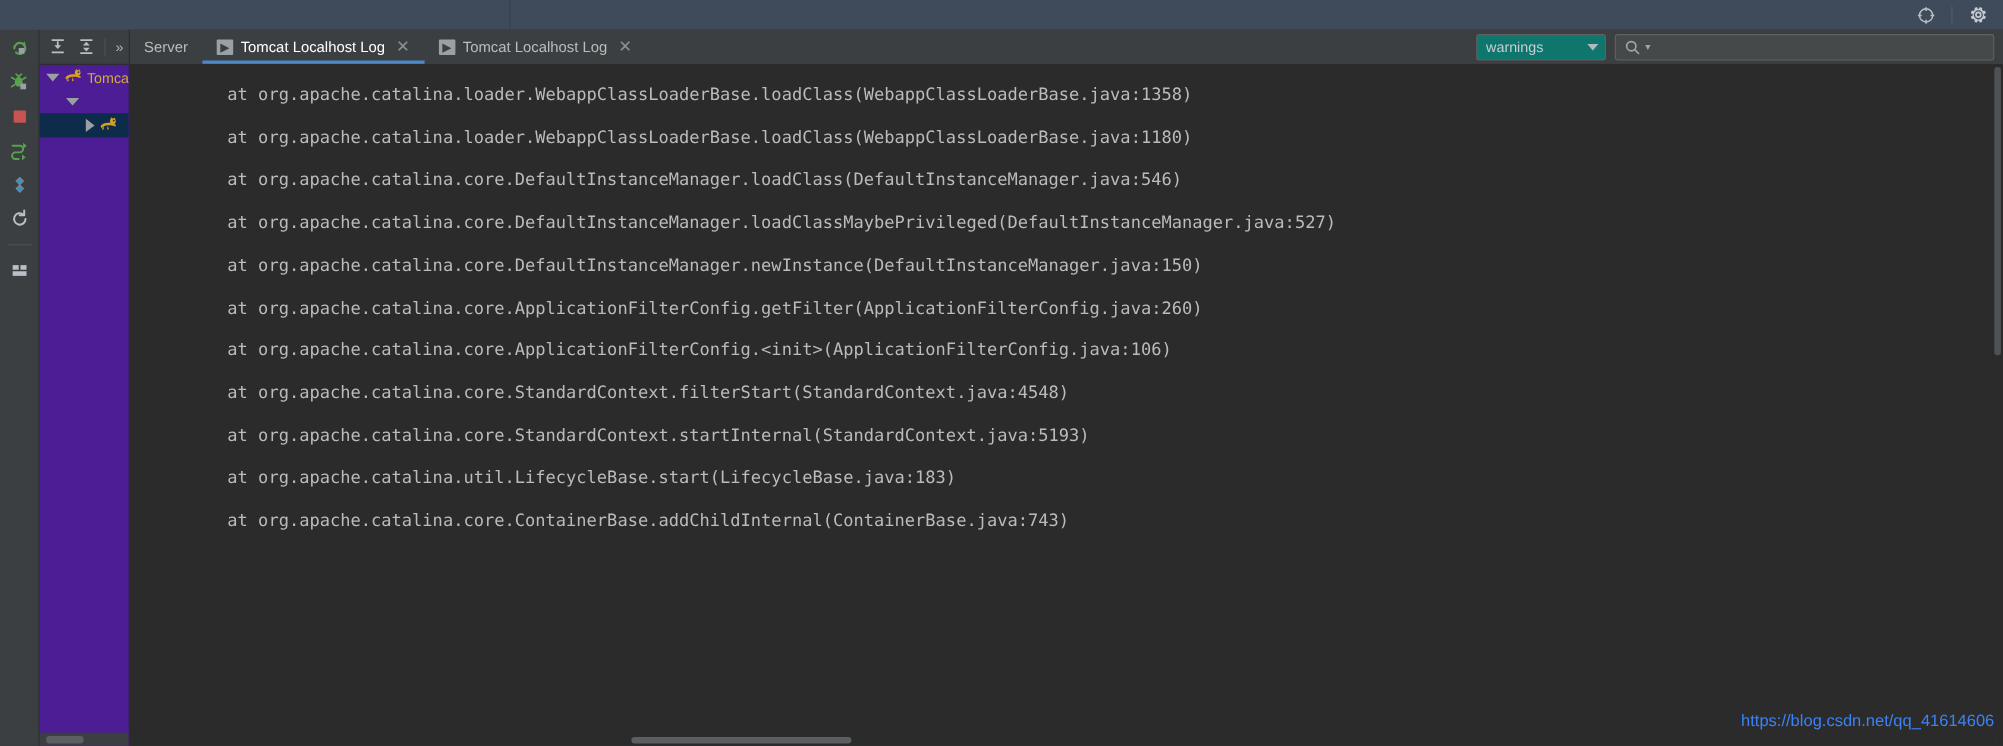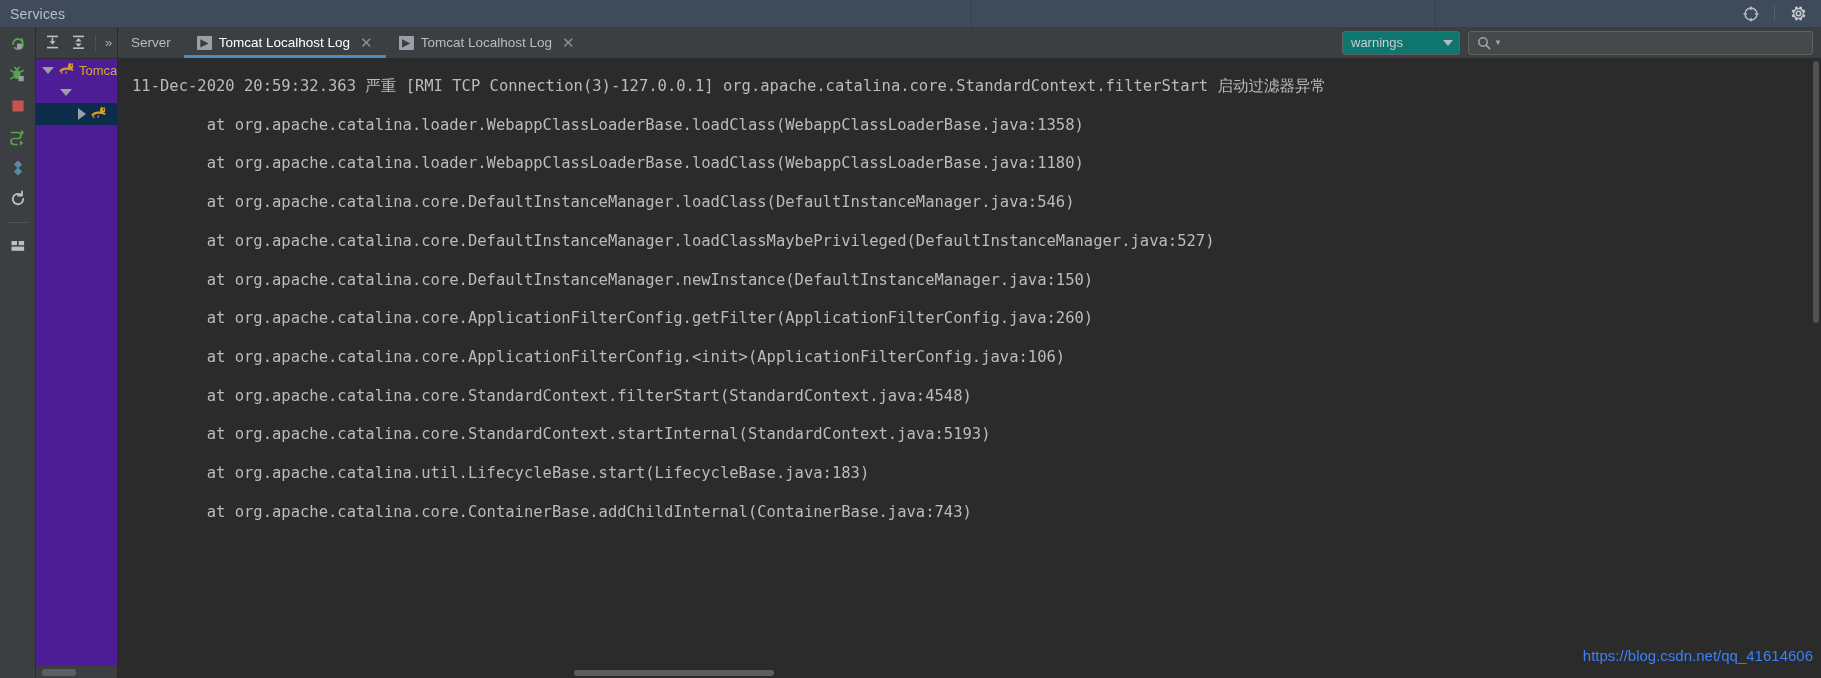--- a/index.html
+++ b/index.html
@@ -188,23 +188,20 @@
     font-family: "Liberation Sans", sans-serif;
     pointer-events: none;
   }
 </style>
 </head>
 <body>
 
 <div class="app">
 
   <div class="titlebar">
-    <div class="titlebar-seg tb-seg1">
-      <span class="title-text">Services</span>
-    </div>
     <div class="titlebar-seg tb-seg2"></div>
     <div class="titlebar-seg tb-seg3">
       <span class="tb-icon">
         <svg width="16" height="16" viewBox="0 0 16 16">
           <circle cx="8" cy="8" r="6" fill="none" stroke="#b8bfc7" stroke-width="1.4"></circle>
           <line x1="8" y1="0.5" x2="8" y2="4" stroke="#b8bfc7" stroke-width="1.4"></line>
           <line x1="8" y1="12" x2="8" y2="15.5" stroke="#b8bfc7" stroke-width="1.4"></line>
           <line x1="0.5" y1="8" x2="4" y2="8" stroke="#b8bfc7" stroke-width="1.4"></line>
           <line x1="12" y1="8" x2="15.5" y2="8" stroke="#b8bfc7" stroke-width="1.4"></line>
         </svg>
@@ -368,21 +365,20 @@
             <span class="tlabel"></span>
           </div>
 
           <div class="tree-hscroll">
             <div class="tree-hthumb"></div>
           </div>
         </div>
 
         <div class="console">
           <div class="console-inner">
-            <div class="logline">11-Dec-2020 20:59:32.363 严重 [RMI TCP Connection(3)-127.0.0.1] org.apache.catalina.core.StandardContext.filterStart 启动过滤器异常</div>
             <div class="logline">        at org.apache.catalina.loader.WebappClassLoaderBase.loadClass(WebappClassLoaderBase.java:1358)</div>
             <div class="logline">        at org.apache.catalina.loader.WebappClassLoaderBase.loadClass(WebappClassLoaderBase.java:1180)</div>
             <div class="logline">        at org.apache.catalina.core.DefaultInstanceManager.loadClass(DefaultInstanceManager.java:546)</div>
             <div class="logline">        at org.apache.catalina.core.DefaultInstanceManager.loadClassMaybePrivileged(DefaultInstanceManager.java:527)</div>
             <div class="logline">        at org.apache.catalina.core.DefaultInstanceManager.newInstance(DefaultInstanceManager.java:150)</div>
             <div class="logline">        at org.apache.catalina.core.ApplicationFilterConfig.getFilter(ApplicationFilterConfig.java:260)</div>
             <div class="logline">        at org.apache.catalina.core.ApplicationFilterConfig.&lt;init&gt;(ApplicationFilterConfig.java:106)</div>
             <div class="logline">        at org.apache.catalina.core.StandardContext.filterStart(StandardContext.java:4548)</div>
             <div class="logline">        at org.apache.catalina.core.StandardContext.startInternal(StandardContext.java:5193)</div>
             <div class="logline">        at org.apache.catalina.util.LifecycleBase.start(LifecycleBase.java:183)</div>

